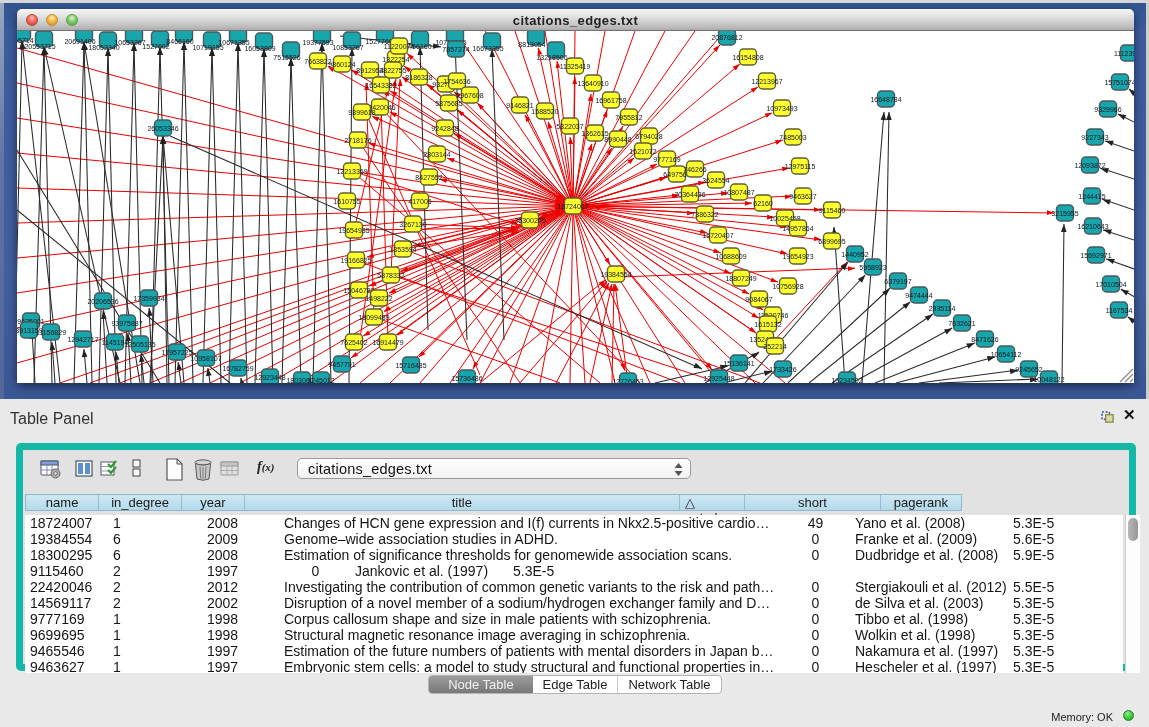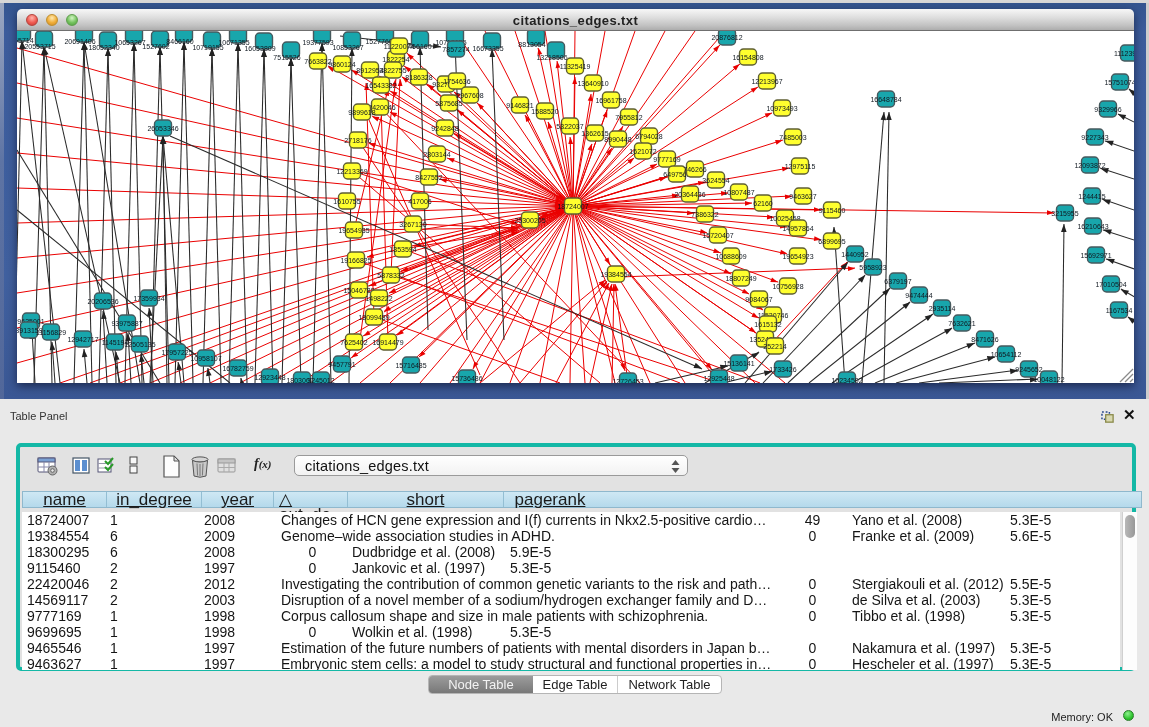--- a/index.html
+++ b/index.html
@@ -23,38 +23,38 @@
 #titletext { position:absolute; left:0; top:4px; width:1117px; text-align:center;
   font-size:13px; font-weight:bold; letter-spacing:0.4px; color:#222; }
 .tl { position:absolute; top:5px; width:12px; height:12px; border-radius:50%; }
 #tl1 { left:9px;  background:radial-gradient(circle at 50% 30%, #ffb3ab, #f05b51 55%, #c33a33); border:1px solid #b5443d;}
 #tl2 { left:29px; background:radial-gradient(circle at 50% 30%, #ffe9b0, #f0ad37 55%, #c8882a); border:1px solid #bf8f2f;}
 #tl3 { left:49px; background:radial-gradient(circle at 50% 30%, #d2f5c3, #74c25e 55%, #4f9e3e); border:1px solid #5f9e4e;}
 #canvas { position:absolute; left:0; top:22px; width:1117px; height:352px; background:#ffffff; }
 
 
 #panel { position:absolute; left:0; top:399px; width:1149px; height:328px; background:#e9e9e9; }
-#ptitle { position:absolute; left:10px; top:11px; font-size:11px; color:#333; }
+#ptitle { position:absolute; left:10px; top:11px; font-size:16px; color:#333; }
 #pfloat { position:absolute; left:1101px; top:12px; width:14px; height:13px; }
 #pclose { position:absolute; left:1123px; top:7px; font-size:15px; font-weight:bold; color:#111; }
 #pbox { position:absolute; left:16px; top:44px; width:1120px; height:228px;
-  background:#e2e2e2; border:4px solid #14b8a6; border-radius:5px; }
+  background:#e2e2e2; border:7px solid #14b8a6; border-radius:5px; }
 
 
 #toolbar { position:absolute; left:0; top:0; width:100%; height:39px; }
 .ticon { position:absolute; top:8px; }
 #combo { position:absolute; left:274px; top:8px; width:394px; height:21px;
   background:linear-gradient(#ffffff,#f2f2f2); border:1px solid #9a9a9a; border-radius:5px;
   font-size:14.5px; letter-spacing:0.2px; color:#111; line-height:20px; padding-left:10px; }
 #comboarrows { position:absolute; right:6px; top:3px; }
 
 
-#thead { position:absolute; left:2px; top:44px; width:1120px; height:17px;
+#thead { position:absolute; left:2px; top:44px; width:937px; height:17px;
   background:linear-gradient(#cfe8f4,#b4d9eb); border:1px solid #8fb8cd; display:flex;
-  font-size:17px; color:#1a1a1a;text-decoration:underline; }
+  font-size:13px; color:#1a1a1a; }
 #thead div { border-right:1px solid #93bed3; height:100%; text-align:center; line-height:15px; }
 #tbody { position:absolute; left:2px; top:65px; width:1098px; height:158px;
   background:#ffffff; overflow:hidden; font-size:14px; letter-spacing:0px; color:#151515; }
 .tr { display:flex; height:16px; line-height:16px; white-space:nowrap; }
 .tr div { overflow:hidden; }
 .c0 { width:84px;  padding-left:5px; }
 .c1 { width:95px;  padding-left:4px; }
 .c2 { width:72px;  padding-left:3px; }
 .c3 { width:500px; padding-left:8px; text-overflow:ellipsis; }
 .c4 { width:74px;  padding-left:5px;text-align:center; }
@@ -829,20 +829,21 @@
           <svg id="comboarrows" width="11" height="15" viewBox="0 0 11 15">
             <path d="M5.5 1 L9.5 6 L1.5 6 Z" fill="#555"></path>
             <path d="M5.5 14 L9.5 9 L1.5 9 Z" fill="#555"></path>
           </svg>
         </div>
       </div>
       <div id="thead">
         <div style="width:84px">name</div>
         <div style="width:95px">in_degree</div>
         <div style="width:72px">year</div>
+        <div style="width:500px">title</div>
         <div style="width:74px; text-align:left; padding-left:5px">△ out_de…</div>
         <div style="width:156px">short</div>
         <div style="width:92px; border-right:none">pagerank</div>
       </div>
       <div id="tbody">
 <div class="tr">
             <div class="c0">18724007</div>
             <div class="c1">1</div>
             <div class="c2">2008</div>
             <div class="c3">Changes of HCN gene expression and I(f) currents in Nkx2.5-positive cardiomyoc…</div>
@@ -856,20 +857,21 @@
             <div class="c2">2009</div>
             <div class="c3">Genome–wide association studies in ADHD.</div>
             <div class="c4">0</div>
             <div class="c5">Franke et al. (2009)</div>
             <div class="c6">5.6E-5</div>
           </div>
 <div class="tr">
             <div class="c0">18300295</div>
             <div class="c1">6</div>
             <div class="c2">2008</div>
+            <div class="c3">Estimation of significance thresholds for genomewide association scans.</div>
             <div class="c4">0</div>
             <div class="c5">Dudbridge et al. (2008)</div>
             <div class="c6">5.9E-5</div>
           </div>
 <div class="tr">
             <div class="c0">9115460</div>
             <div class="c1">2</div>
             <div class="c2">1997</div>
             <div class="c4">0</div>
             <div class="c5">Jankovic et al. (1997)</div>
@@ -880,39 +882,40 @@
             <div class="c1">2</div>
             <div class="c2">2012</div>
             <div class="c3">Investigating the contribution of common genetic variants to the risk and pathogen…</div>
             <div class="c4">0</div>
             <div class="c5">Stergiakouli et al. (2012)</div>
             <div class="c6">5.5E-5</div>
           </div>
 <div class="tr">
             <div class="c0">14569117</div>
             <div class="c1">2</div>
-            <div class="c2">2003</div>
+            <div class="c2">2002</div>
             <div class="c3">Disruption of a novel member of a sodium/hydrogen exchanger family and DOCK…</div>
             <div class="c4">0</div>
             <div class="c5">de Silva et al. (2003)</div>
             <div class="c6">5.3E-5</div>
           </div>
 <div class="tr">
             <div class="c0">9777169</div>
             <div class="c1">1</div>
             <div class="c2">1998</div>
             <div class="c3">Corpus callosum shape and size in male patients with schizophrenia.</div>
             <div class="c4">0</div>
             <div class="c5">Tibbo et al. (1998)</div>
             <div class="c6">5.3E-5</div>
           </div>
 <div class="tr">
             <div class="c0">9699695</div>
             <div class="c1">1</div>
             <div class="c2">1998</div>
+            <div class="c3">Structural magnetic resonance image averaging in schizophrenia.</div>
             <div class="c4">0</div>
             <div class="c5">Wolkin et al. (1998)</div>
             <div class="c6">5.3E-5</div>
           </div>
 <div class="tr">
             <div class="c0">9465546</div>
             <div class="c1">1</div>
             <div class="c2">1997</div>
             <div class="c3">Estimation of the future numbers of patients with mental disorders in Japan base…</div>
             <div class="c4">0</div>

